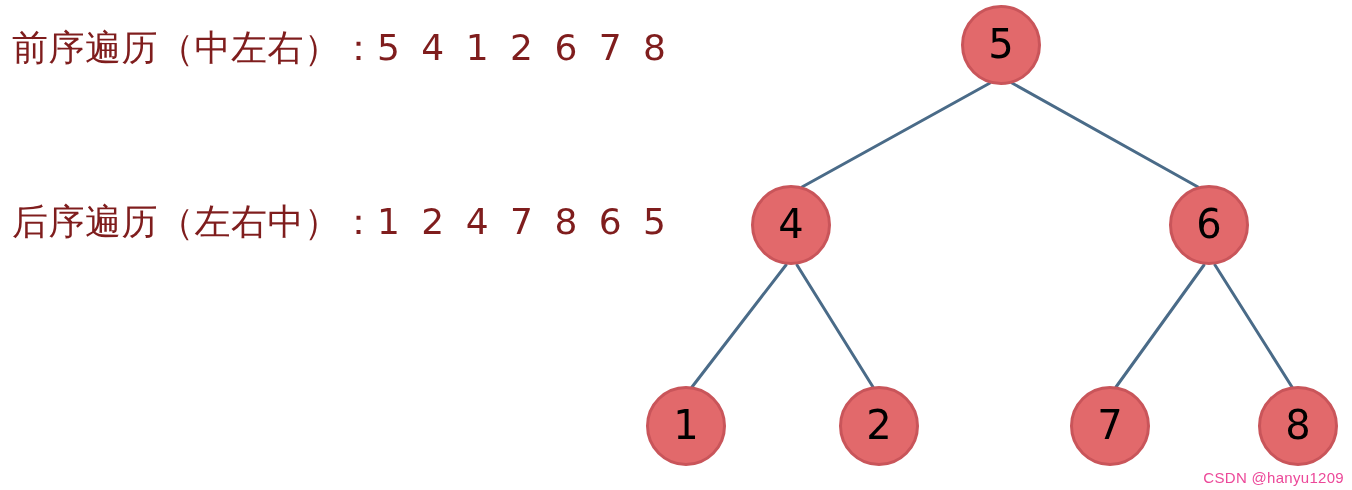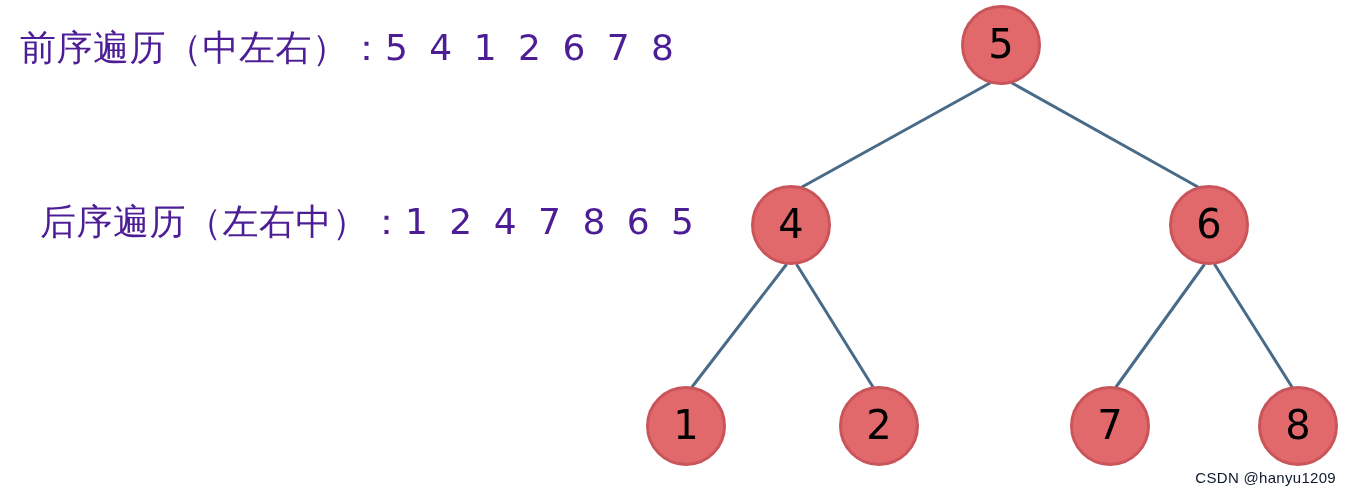--- a/index.html
+++ b/index.html
@@ -22,34 +22,34 @@
   
   .traversal-list {
     position: absolute;
     left: 8px;
     top: 0px;
     width: 700px;
     height: 290px;
   }
   .traversal-line {
     position: absolute;
-    left: 12px;
+    left: 4px;
     font-family: "DejaVu Sans", "Liberation Sans", sans-serif;
     font-size: 36px;
     font-weight: 400;
-    color: #4c1d95;
+    color: #7f1d1d;
     white-space: nowrap;
     letter-spacing: 0.5px;
   }
   .traversal-line .seq {
     letter-spacing: 5px;
   }
   .line-0 { top: 24px; }
   .line-1 { top: 108px; }
-  .line-2 { top: 198px; margin-left: 20px; }
+  .line-2 { top: 198px; }
 
   
   .tree-area {
     position: absolute;
     left: 0;
     top: 0;
     width: 1352px;
     height: 490px;
   }
   .edge-layer {
@@ -75,25 +75,25 @@
     line-height: 1;
   }
   .node-label {
     display: block;
     transform: translateY(-1px);
   }
 
   
   .watermark {
     position: absolute;
-    right: 16px;
+    right: 8px;
     bottom: 4px;
     font-family: "Liberation Sans", "DejaVu Sans", sans-serif;
     font-size: 15px;
-    color: #0f172a;
+    color: #ec4899;
     white-space: nowrap;
     letter-spacing: 0.3px;
   }
 </style>
 </head>
 <body>
 
 <div id="page">
 
   <div class="traversal-list">

